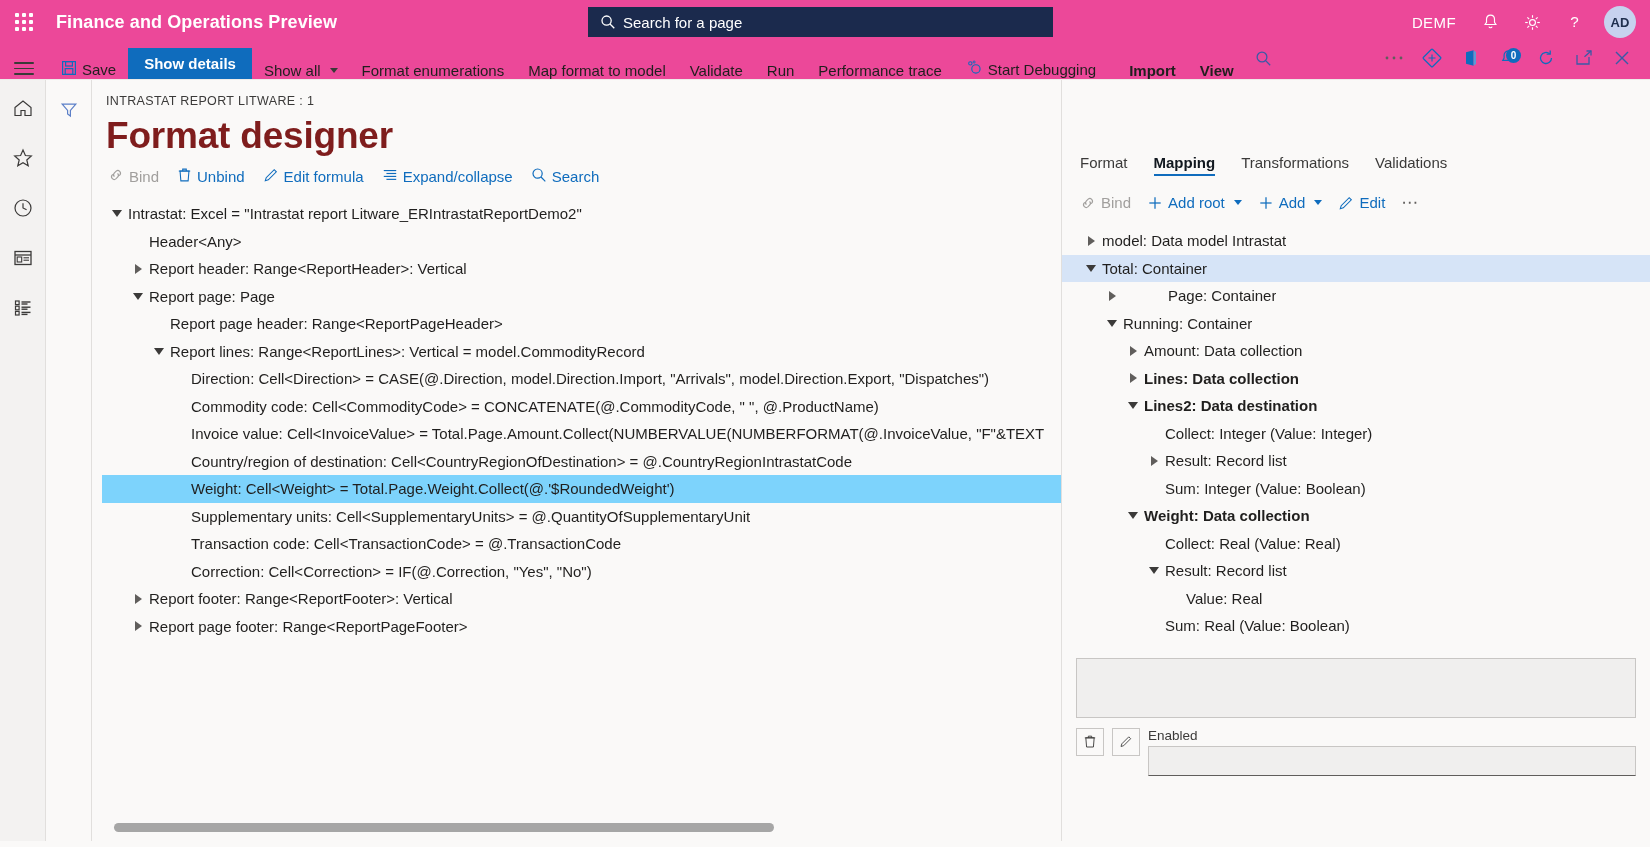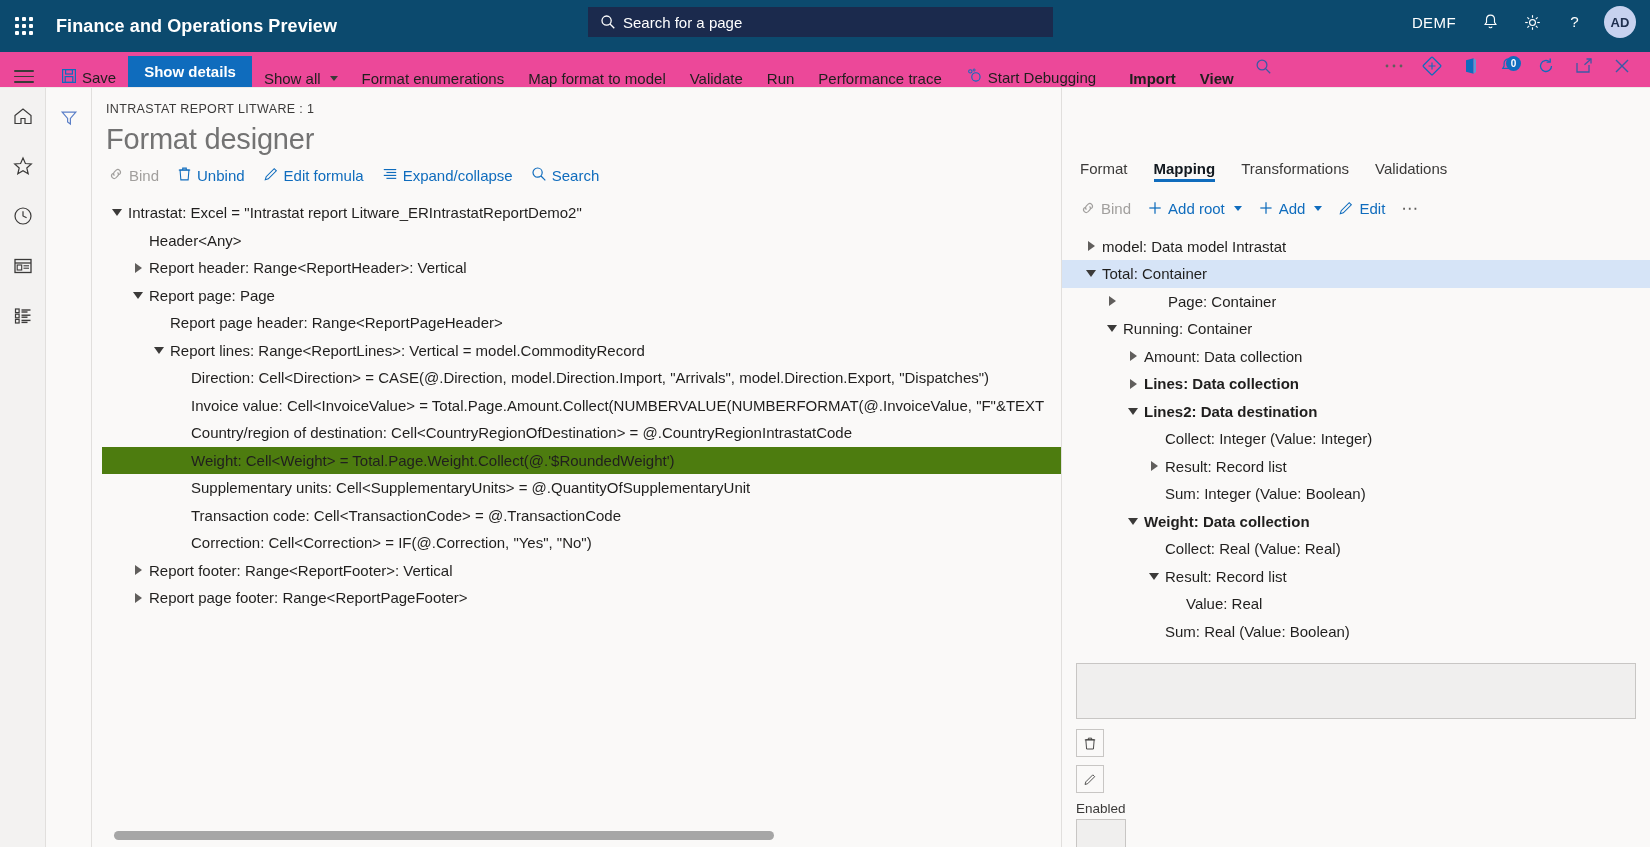--- a/index.html
+++ b/index.html
@@ -7,22 +7,22 @@
     margin: 0; padding: 0;
     width: 1650px; height: 847px;
     overflow: hidden;
     font-family: "Liberation Sans", sans-serif;
     background: #faf9f8;
     color: #201f1e;
   }
 
   
   #topbar {
-    height: 52px;
-    background: #0c4a6e;
+    height: 44px;
+    background: #ec4899;
     display: flex;
     align-items: center;
     color: #ffffff;
     position: relative;
   }
   .waffle {
     width: 48px; height: 44px;
     display: flex; align-items: center; justify-content: center;
     cursor: pointer;
   }
@@ -195,25 +195,25 @@
     position: relative;
     overflow: hidden;
   }
   #breadcrumb {
     font-size: 12.5px;
     letter-spacing: .35px;
     color: #3b3a39;
     padding-left: 4px;
   }
   #page-title {
-    font-size: 29px;
-    font-weight: 400;
+    font-size: 37px;
+    font-weight: 700;
     letter-spacing: -0.2px;
     margin: 7px 0 10px 4px;
-    color: #737373;
+    color: #7f1d1d;
   }
   #designer-actions {
     display: flex;
     align-items: center;
     gap: 18px;
     padding-left: 6px;
     margin-bottom: 14px;
   }
   .act {
     display: flex; align-items: center; gap: 5px;
@@ -230,21 +230,21 @@
     line-height: 27.5px;
     white-space: nowrap;
     position: relative;
   }
   .node {
     height: 27.5px;
     display: flex;
     align-items: center;
     padding-left: 4px;
   }
-  .node.sel { background: #4d7c0f; }
+  .node.sel { background: #7dd3fc; }
   .twisty {
     width: 22px;
     flex: 0 0 22px;
     display: flex; align-items: center; justify-content: center;
     cursor: pointer;
   }
   .tri-right { width:0;height:0;border-top:5px solid transparent;border-bottom:5px solid transparent;border-left:7px solid #605e5c; }
   .tri-down  { width:0;height:0;border-left:5px solid transparent;border-right:5px solid transparent;border-top:7px solid #3b3a39; }
   .node-label { overflow: hidden; }
 
@@ -327,21 +327,20 @@
     margin-top: 18px;
     height: 60px;
     background: #f0efee;
     border: 1px solid #c8c6c4;
   }
   #enabled-row {
     margin-top: 10px;
     display: flex;
     align-items: flex-start;
     gap: 8px;
-    flex-direction: column;
   }
   .sq-btn {
     width: 28px; height: 28px;
     border: 1px solid #c8c6c4;
     background: #faf9f8;
     display: flex; align-items: center; justify-content: center;
     cursor: pointer;
   }
   #enabled-field { flex: 1 1 auto; }
   #enabled-label {
@@ -668,20 +667,24 @@
               <span class="tri-down"></span>
             </span>
             <span class="node-label">Report lines: Range&lt;ReportLines&gt;: Vertical = model.CommodityRecord</span>
           </div>
           <div class="node" style="padding-left: 67px;">
             <span class="twisty"></span>
             <span class="node-label">Direction: Cell&lt;Direction&gt; = CASE(@.Direction, model.Direction.Import, "Arrivals", model.Direction.Export, "Dispatches")</span>
           </div>
           <div class="node" style="padding-left: 67px;">
             <span class="twisty"></span>
+            <span class="node-label">Commodity code: Cell&lt;CommodityCode&gt; = CONCATENATE(@.CommodityCode, " ", @.ProductName)</span>
+          </div>
+          <div class="node" style="padding-left: 67px;">
+            <span class="twisty"></span>
             <span class="node-label">Invoice value: Cell&lt;InvoiceValue&gt; = Total.Page.Amount.Collect(NUMBERVALUE(NUMBERFORMAT(@.InvoiceValue, "F"&amp;TEXT</span>
           </div>
           <div class="node" style="padding-left: 67px;">
             <span class="twisty"></span>
             <span class="node-label">Country/region of destination: Cell&lt;CountryRegionOfDestination&gt; = @.CountryRegionIntrastatCode</span>
           </div>
           <div class="node sel" style="padding-left: 67px;">
             <span class="twisty"></span>
             <span class="node-label">Weight: Cell&lt;Weight&gt; = Total.Page.Weight.Collect(@.'$RoundedWeight')</span>
           </div>

